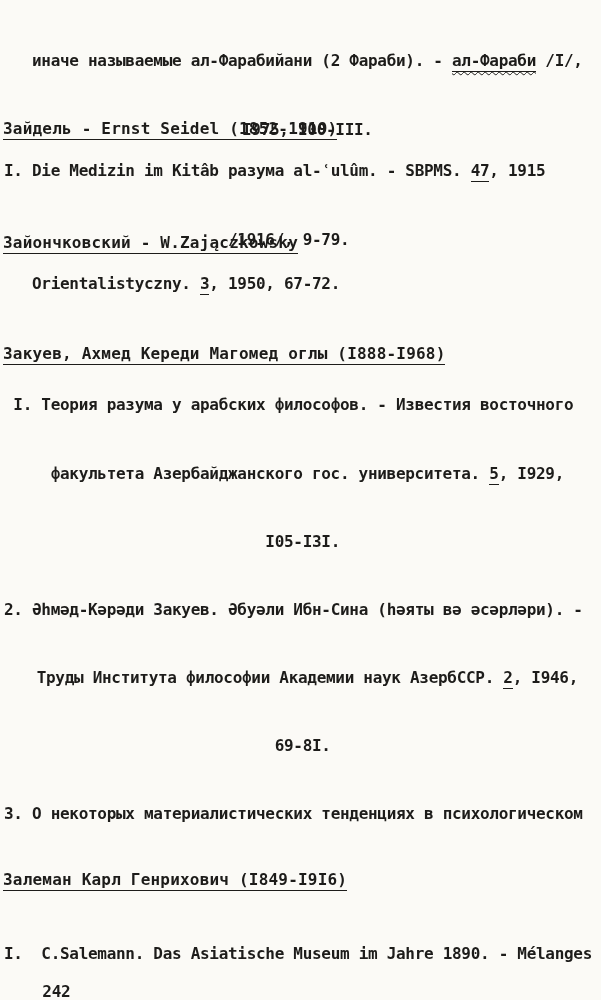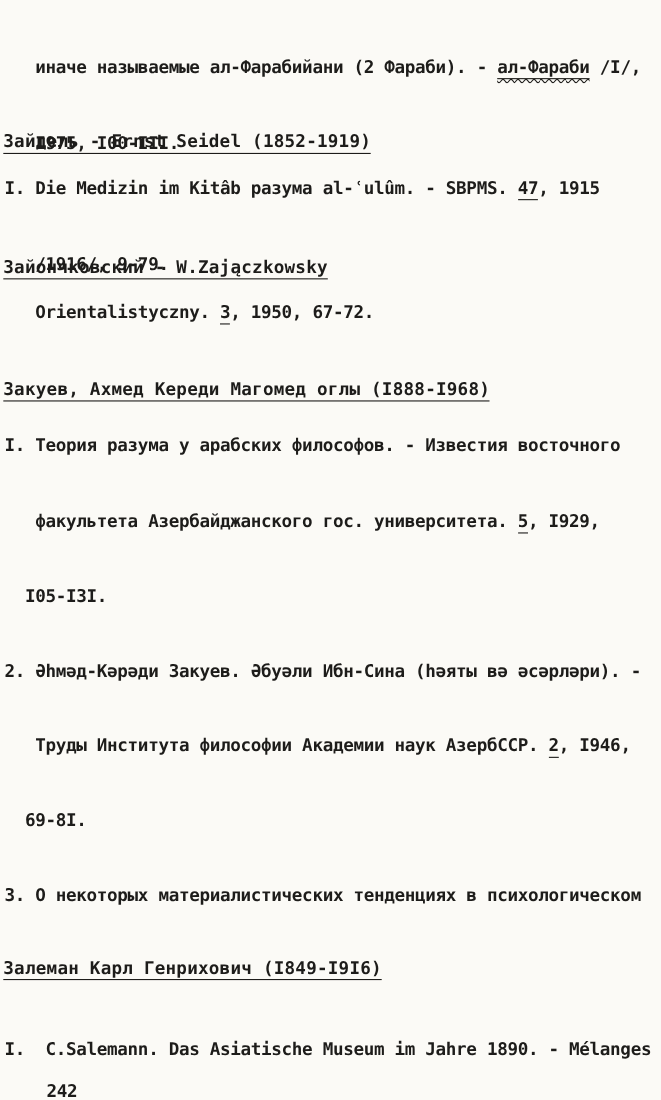--- a/index.html
+++ b/index.html
@@ -9,21 +9,21 @@
     margin:0 auto;
     background:#fbfaf6;
     color:#1d1c1a;
     font-family:"DejaVu Sans Mono","Liberation Mono",monospace;
     font-weight:700;
     font-size:16px;
     letter-spacing:-0.3px;
     overflow:hidden;
   }
   .block{position:absolute;white-space:pre;}
-  .lh-list{line-height:22.7px;}
+  .lh-list{line-height:22.7px;text-align:center;}
   .lh-wide{line-height:24px;}
   .line{white-space:pre;}
   
   .u{border-bottom:1.6px solid currentColor;padding-bottom:1px;margin-top:35px;}
   
   .uw{
     border-bottom:1.6px solid currentColor;
     text-decoration:underline wavy;
     text-decoration-thickness:1.2px;
     text-underline-offset:5px;

